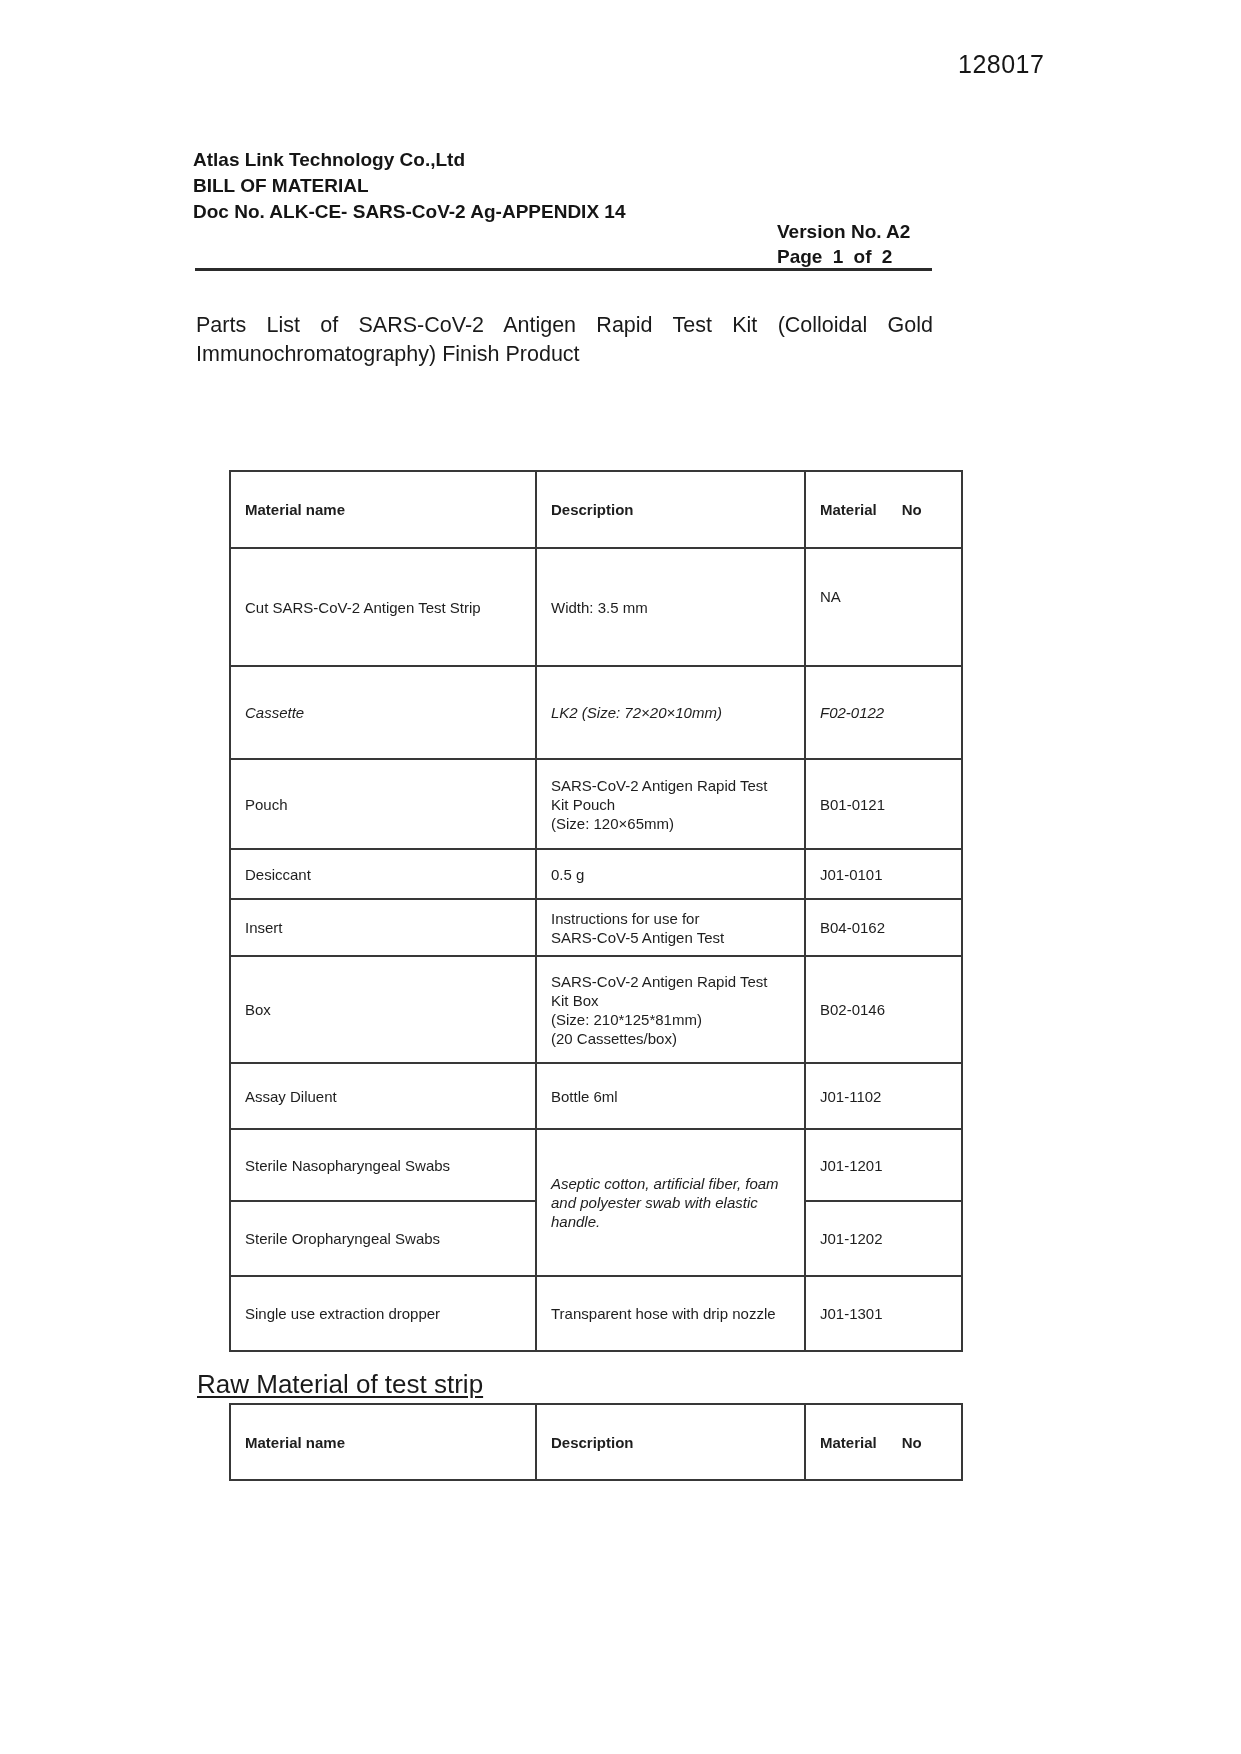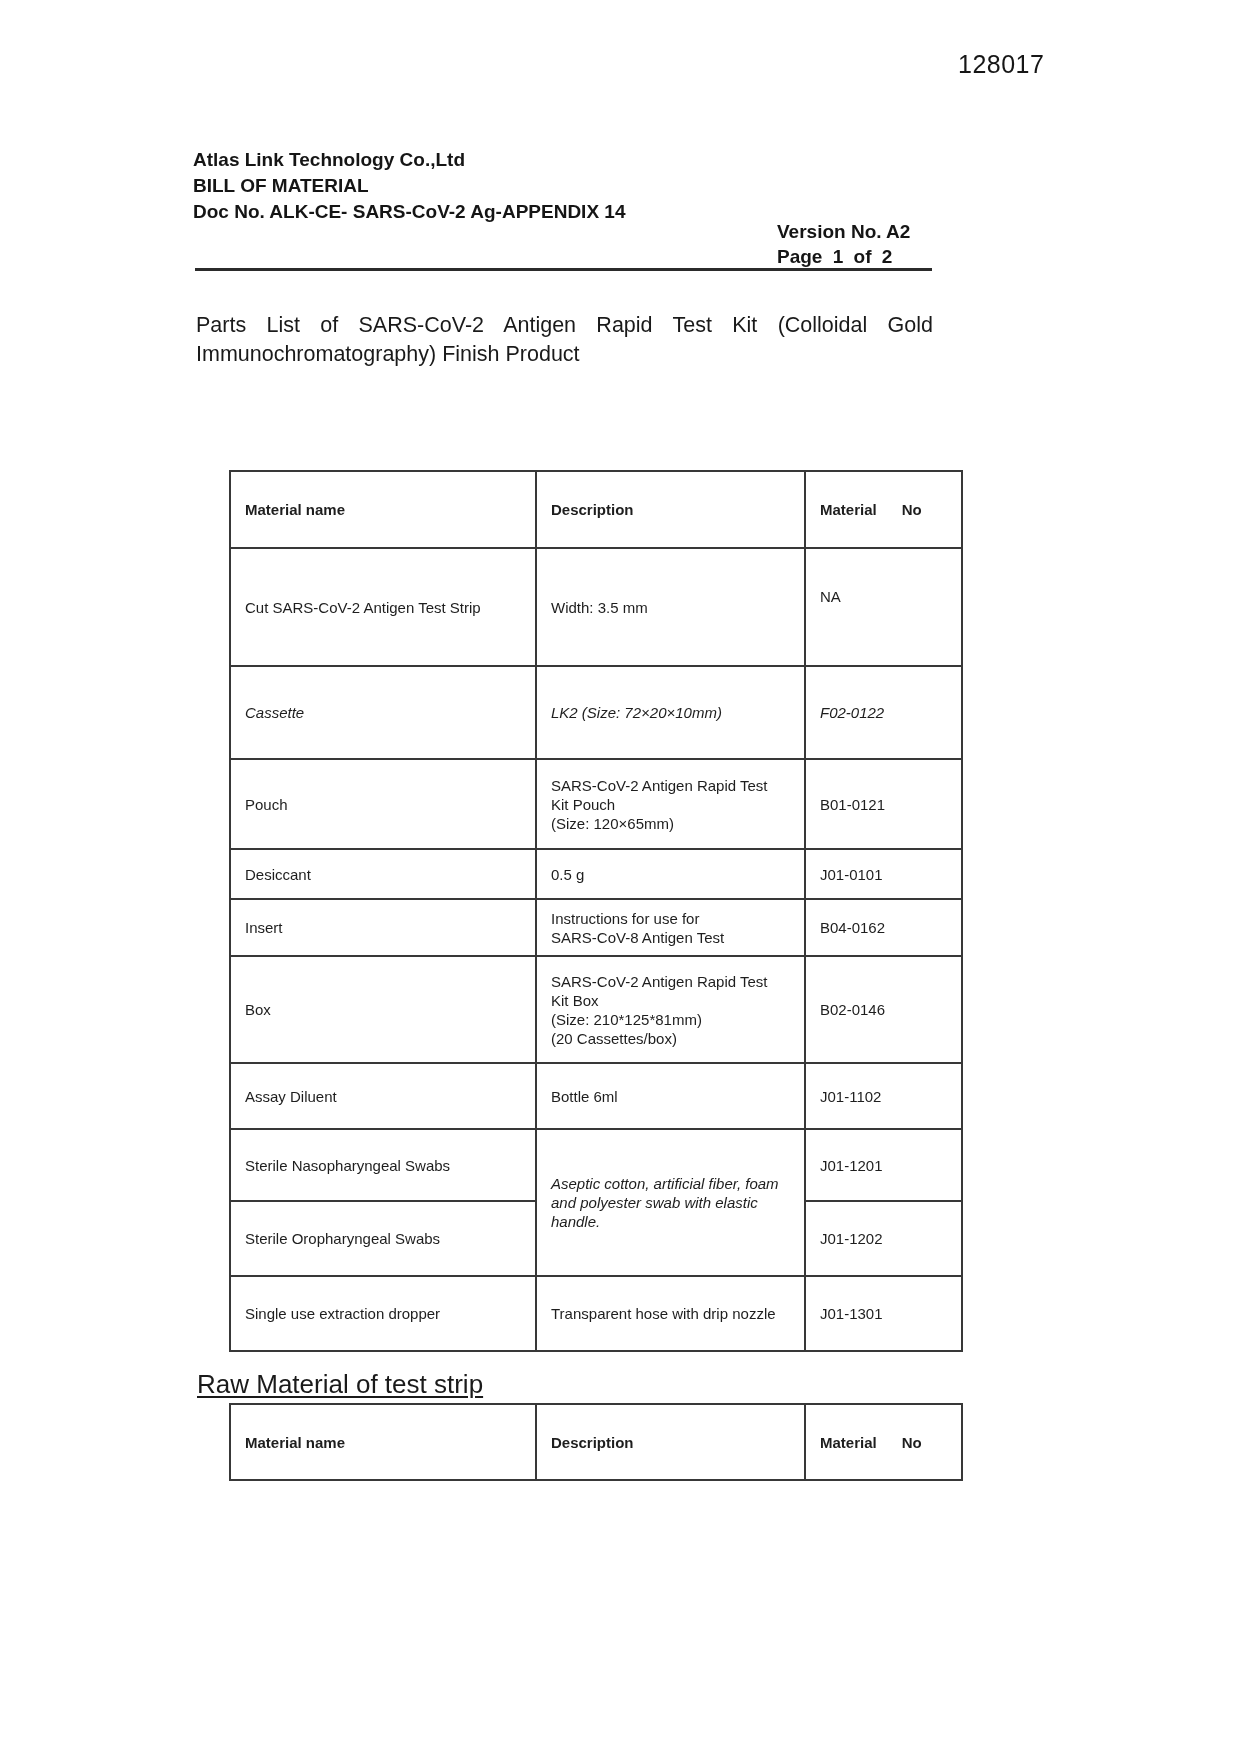--- a/index.html
+++ b/index.html
@@ -156,21 +156,21 @@
         <td>B01-0121</td>
       </tr>
       <tr class="rh50">
         <td>Desiccant</td>
         <td>0.5 g</td>
         <td>J01-0101</td>
       </tr>
       <tr class="rh57">
         <td>Insert</td>
         <td class="multiline">Instructions for use for
-SARS-CoV-8 Antigen Test</td>
+SARS-CoV-5 Antigen Test</td>
         <td>B04-0162</td>
       </tr>
       <tr class="rh107">
         <td>Box</td>
         <td class="multiline">SARS-CoV-2 Antigen Rapid Test
 Kit Box
 (Size: 210*125*81mm)
 (20 Cassettes/box)</td>
         <td>B02-0146</td>
       </tr>

